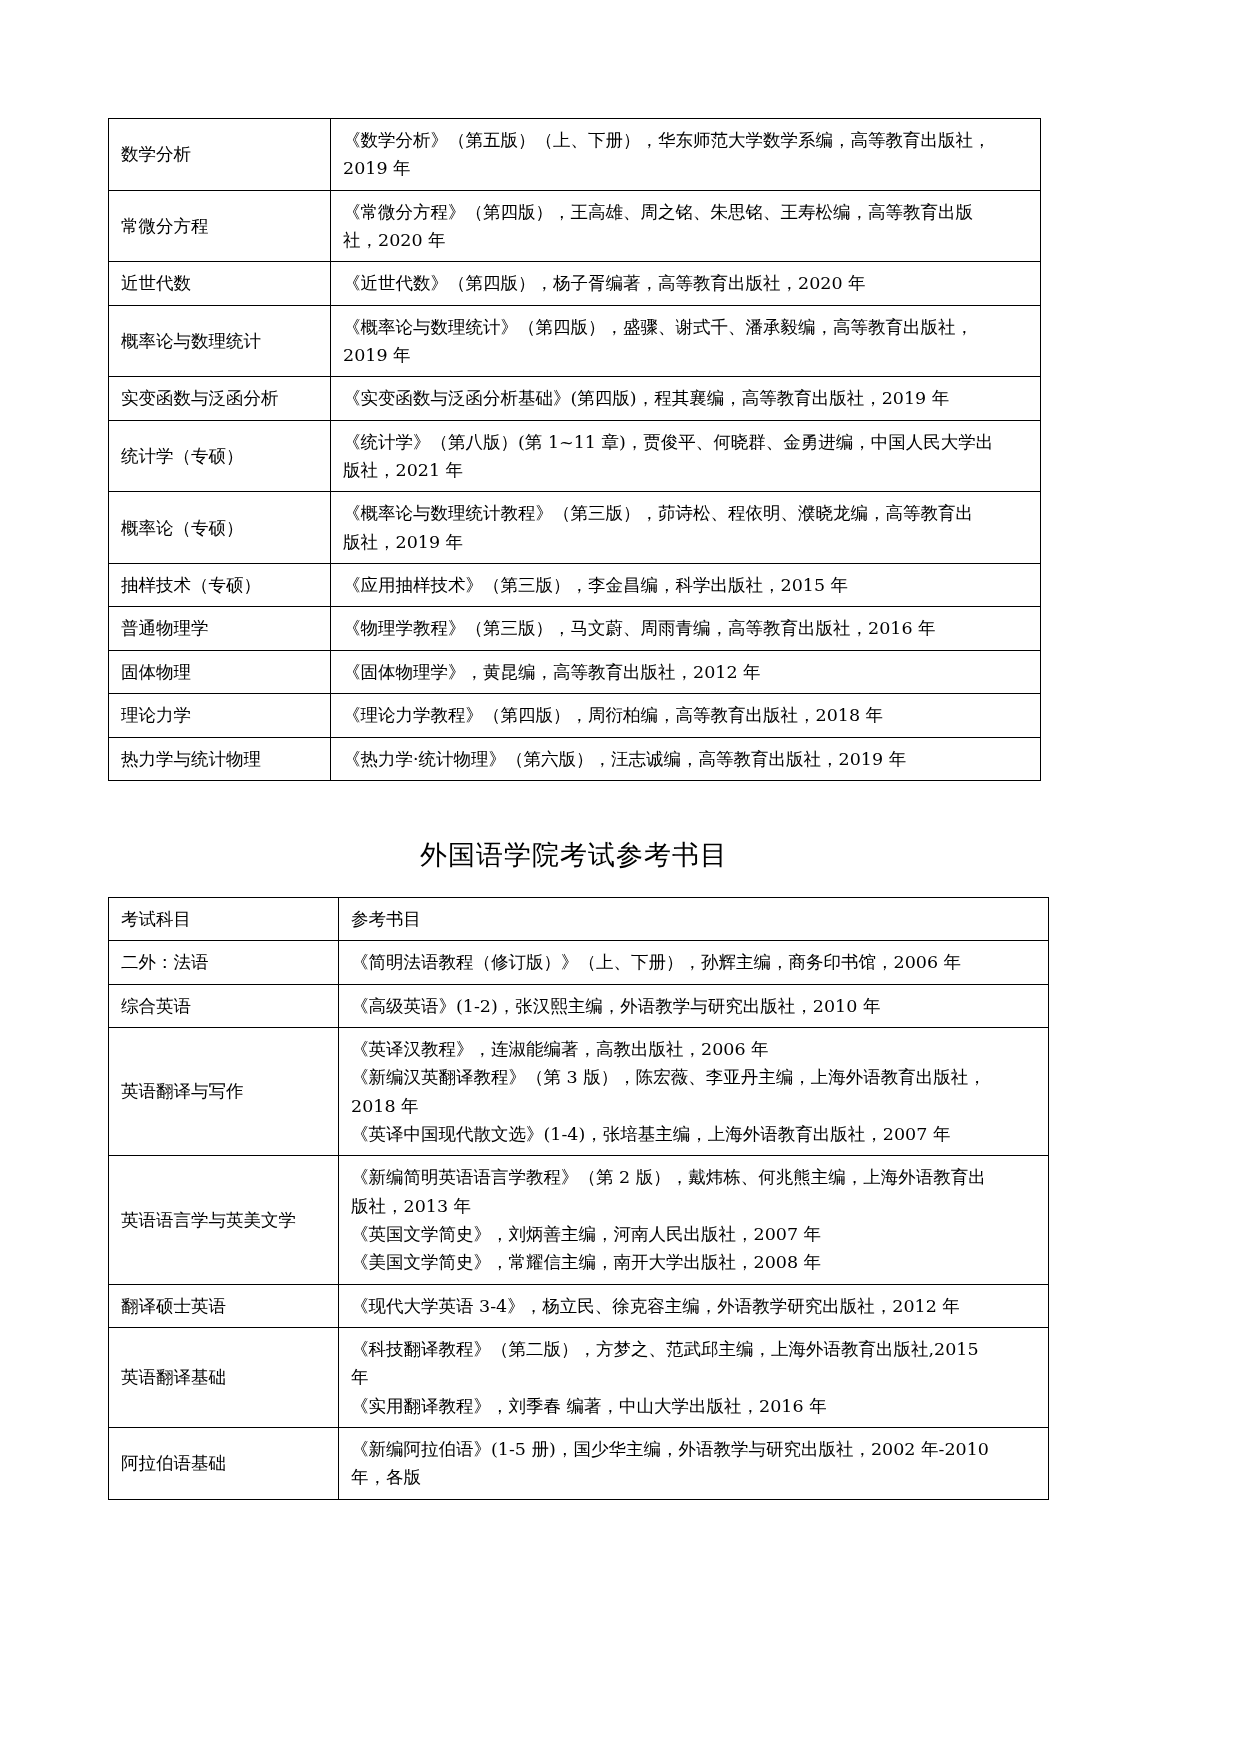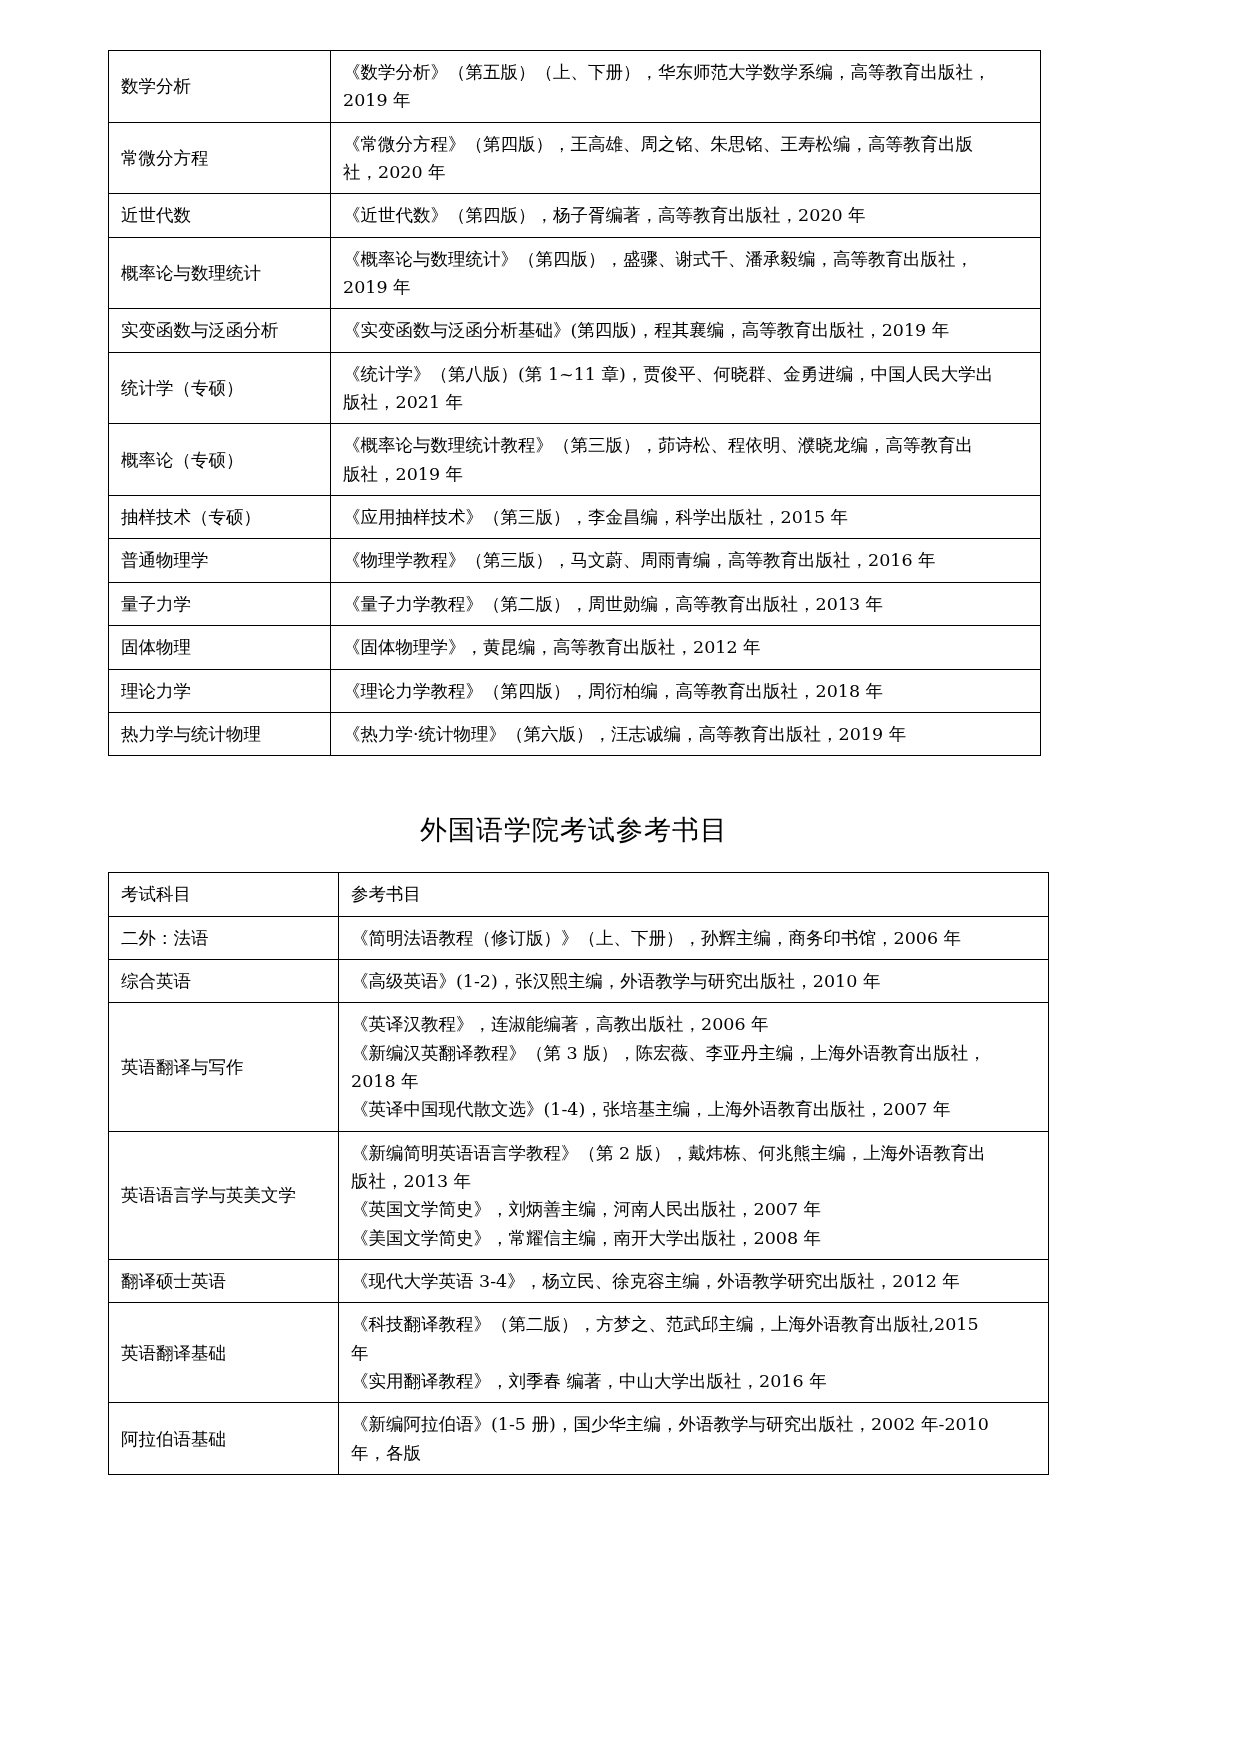--- a/index.html
+++ b/index.html
@@ -13,21 +13,21 @@
     height: 1754px;
     font-family: "DejaVu Serif", "Liberation Serif", serif;
     color: #000000;
     position: relative;
     overflow: hidden;
   }
   .page {
     box-sizing: border-box;
     width: 1240px;
     height: 1334px;
-    padding: 50px 100px 0 108px;
+    padding: 118px 100px 0 108px;
   }
   table.booklist {
     border-collapse: collapse;
     width: 932px;
     table-layout: fixed;
     margin: 0;
   }
   table.booklist.t2 {
     width: 940px;
     border-radius: 7px;
@@ -136,26 +136,20 @@
         <tr>
           <td class="subject">抽样技术（专硕）</td>
           <td class="books">
             <span class="ln">《应用抽样技术》（第三版），李金昌编，科学出版社，2015 年</span>
           </td>
         </tr>
         <tr>
           <td class="subject">普通物理学</td>
           <td class="books">
             <span class="ln">《物理学教程》（第三版），马文蔚、周雨青编，高等教育出版社，2016 年</span>
-          </td>
-        </tr>
-        <tr>
-          <td class="subject">量子力学</td>
-          <td class="books">
-            <span class="ln">《量子力学教程》（第二版），周世勋编，高等教育出版社，2013 年</span>
           </td>
         </tr>
         <tr>
           <td class="subject">固体物理</td>
           <td class="books">
             <span class="ln">《固体物理学》，黄昆编，高等教育出版社，2012 年</span>
           </td>
         </tr>
         <tr>
           <td class="subject">理论力学</td>

